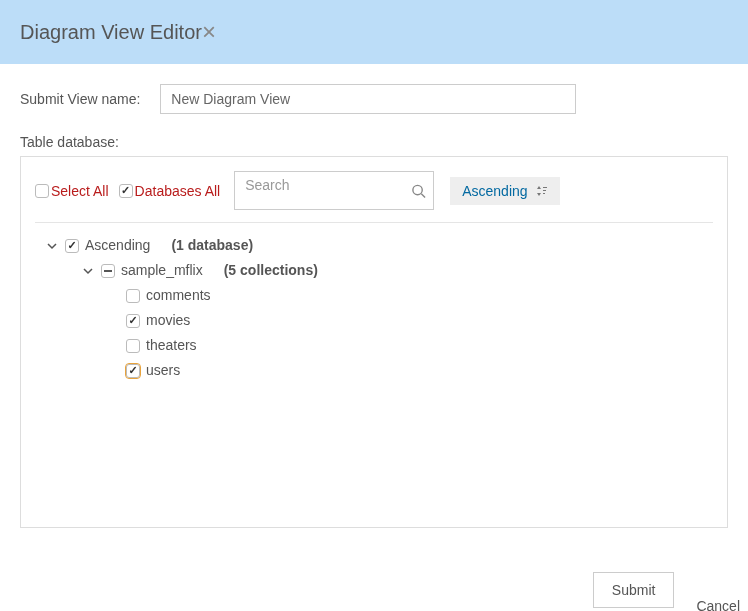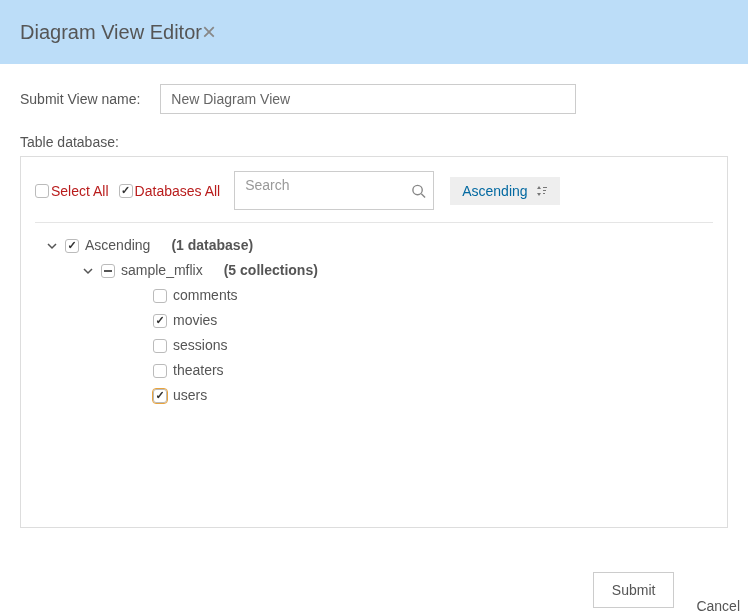--- a/index.html
+++ b/index.html
@@ -24,21 +24,21 @@
 .search-input::placeholder { color: #999; }
 .search-icon { position: absolute; right: 8px; top: 50%; transform: translateY(-50%); color: #888; pointer-events: none; }
 .sort-btn { background: #eee; border: none; padding: 6px 12px; color: #0369a1; display: inline-flex; align-items: center; gap: 8px; cursor: pointer; font-size: 14px; margin-left: 6px; }
 .divider { border: none; border-top: 1px solid #e5e5e5; margin: 0 0 10px 0; }
 .tree { padding-left: 10px; color: #555; }
 .tree-row { display: flex; align-items: center; gap: 6px; padding: 2px 0; line-height: 1.5; }
 .chevron { width: 14px; display: inline-flex; justify-content: center; color: #666; cursor: pointer; font-size: 12px; }
 .node-label { color: #555; }
 .node-count { color: #555; font-weight: 600; margin-left: 15px; }
 .level1 { margin-left: 36px; }
-.level2 { margin-left: 108px; }
+.level2 { margin-left: 81px; }
 .footer { display: flex; justify-content: flex-end; align-items: center; gap: 22px; padding: 18px 8px; }
 .btn-submit { border: 1px solid #ccc; background: #fff; padding: 9px 18px; color: #555; cursor: pointer; font-size: 14px; }
 .btn-cancel { background: none; border: none; color: #555; cursor: pointer; font-size: 14px; margin-top: 32px; }
 svg { display: block; }
 </style>
 </head>
 <body>
 
 <div class="header">
   <div class="header-title">Diagram View Editor</div>
@@ -118,24 +118,20 @@
           <div class="tree-row level2">
             <span class="checkbox"></span>
             <span class="node-label">comments</span>
           </div>
           <div class="tree-row level2">
             <span class="checkbox checked"></span>
             <span class="node-label">movies</span>
           </div>
           <div class="tree-row level2">
             <span class="checkbox"></span>
-            <span class="node-label">sessions</span>
-          </div>
-          <div class="tree-row level2">
-            <span class="checkbox"></span>
             <span class="node-label">theaters</span>
           </div>
           <div class="tree-row level2">
             <span class="checkbox checked highlight"></span>
             <span class="node-label">users</span>
           </div>
         </div>
 
     </div>
 

